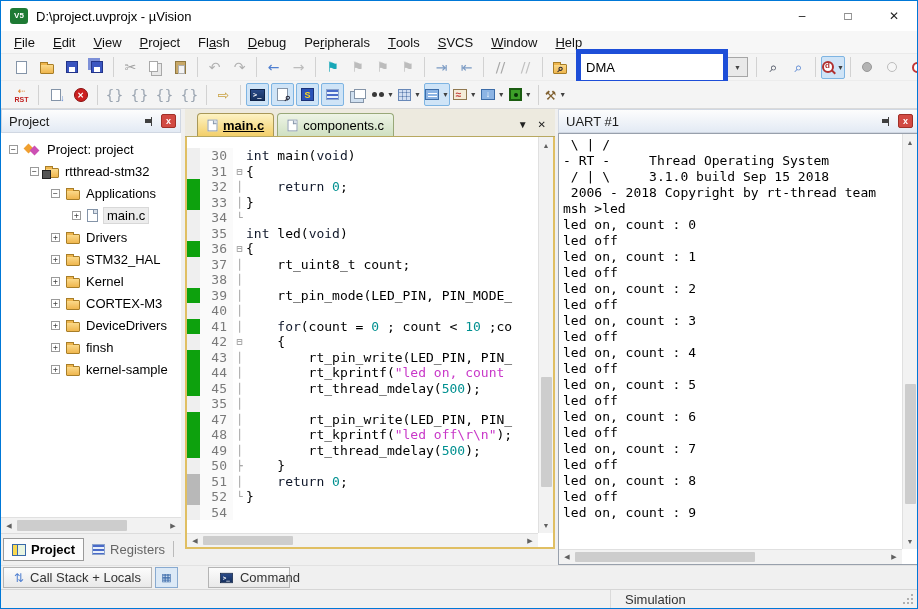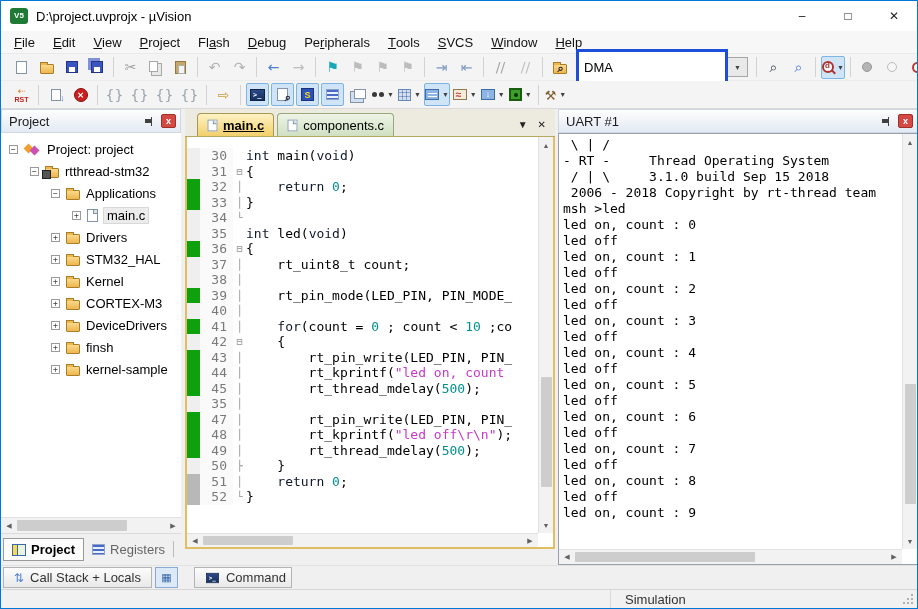--- a/index.html
+++ b/index.html
@@ -18,21 +18,21 @@
   .tb{left:0;right:0;display:flex;align-items:center;background:#f4f4f4;padding-left:8px;position:absolute}
   .tb1{top:53px;height:27px;border-bottom:1px solid #ececec}
   .tb2{top:80px;height:28px;border-bottom:1px solid #dadada}
   .tb-sep{width:1px;height:20px;background:#d2d2d2;margin:0 4px;flex:none}
   .tb-item{min-width:23px;height:23px;display:flex;align-items:center;justify-content:center;margin:0 1px;border:1px solid transparent;border-radius:2px;position:relative;flex:none}
   .tb-item.hl{background:#cfe4f7;border-color:#7eb4e2}
   .tb-item .g{font-size:14px;line-height:1;font-family:"DejaVu Sans",sans-serif}
   .tb-dd{font-size:7px;color:#404040;margin-left:3px}
   .tb-spacer{flex:1}
   .combo{display:flex;align-items:center;margin:0 4px}
-  .combo input{width:152px;height:36px;border:3px solid #1d4ed8;font:13px "Liberation Sans",sans-serif;padding:0 5px;background:#fff;color:#000}
+  .combo input{width:152px;height:36px;border:5px solid #1d4ed8;font:13px "Liberation Sans",sans-serif;padding:0 5px;background:#fff;color:#000}
   .combo-dd{width:20px;height:20px;background:#e9e9e9;border:1px solid #a6a6a6;border-left:none;display:flex;align-items:center;justify-content:center;font-size:7px;color:#444}
   
   .ic{display:inline-block;position:relative;flex:none}
   .ic-page{width:11px;height:13px;background:#fff;border:1px solid #8494a8}
   .ic-folder{width:14px;height:10px;background:linear-gradient(#fbd98a,#efb64e);border:1px solid #a87e28;border-radius:1px;margin-top:3px}
   .ic-folder::before{content:"";position:absolute;top:-3px;left:-1px;width:6px;height:2px;background:#efb64e;border:1px solid #a87e28;border-bottom:none}
   .ic-floppy{width:12px;height:12px;background:#3a55c0;border:1px solid #22348a}
   .ic-floppy::after{content:"";position:absolute;left:2px;top:5px;width:6px;height:5px;background:#fff}
   .ic-floppy2{width:12px;height:12px;background:#3a55c0;border:1px solid #22348a;box-shadow:-3px -3px 0 0 #7d90d8}
   .ic-floppy2::after{content:"";position:absolute;left:2px;top:5px;width:6px;height:5px;background:#fff}
@@ -567,20 +567,26 @@
           <div class="lnum">51</div>
           <div class="fold">│</div>
           <div class="ctext">    <span class="kw">return</span> <span class="num">0</span>;</div>
         </div>
         <div class="crow">
           <div class="cov x"></div>
           <div class="lnum">52</div>
           <div class="fold">└</div>
           <div class="ctext">}</div>
         </div>
+        <div class="crow">
+          <div class="cov"></div>
+          <div class="lnum">54</div>
+          <div class="fold"></div>
+          <div class="ctext"></div>
+        </div>
       </div>
 
     <div class="sb" style="right:0;top:0;bottom:14px;width:15px;border-left:1px solid #e0e0e0">
       <span class="sb-btn" style="top:2px;left:0;right:0;height:12px">▲</span>
       <span class="sb-btn" style="bottom:2px;left:0;right:0;height:12px">▼</span>
       <span class="sb-thumb" style="top:240px;left:2px;width:11px;height:110px"></span>
     </div>
 
     <div class="sb" style="left:0;right:15px;bottom:0;height:14px;border-top:1px solid #e0e0e0">
       <span class="sb-btn" style="left:2px;top:0;bottom:0;width:12px">◀</span>
@@ -632,21 +638,21 @@
       </div>
     </div>
   </div>
 
   <div class="dockrow">
     <div class="dtab" style="margin-left:2px">
       <span class="g" style="color:#4f7fd0;font-size:12px">⇅</span>
       <span>Call Stack + Locals</span>
     </div>
     <div class="dbtn">▦</div>
-    <div class="dtab" style="margin-left:16px;width:98px">
+    <div class="dtab" style="margin-left:30px;width:82px">
       <span class="ic ic-term" style="transform:scale(.85)"></span>
       <span>Command</span>
     </div>
   </div>
 
   <div class="statusbar">
     <div style="flex:1"></div>
     <div class="sb-sep"></div>
     <div class="sb-mode">Simulation</div>
     <div class="grip">

